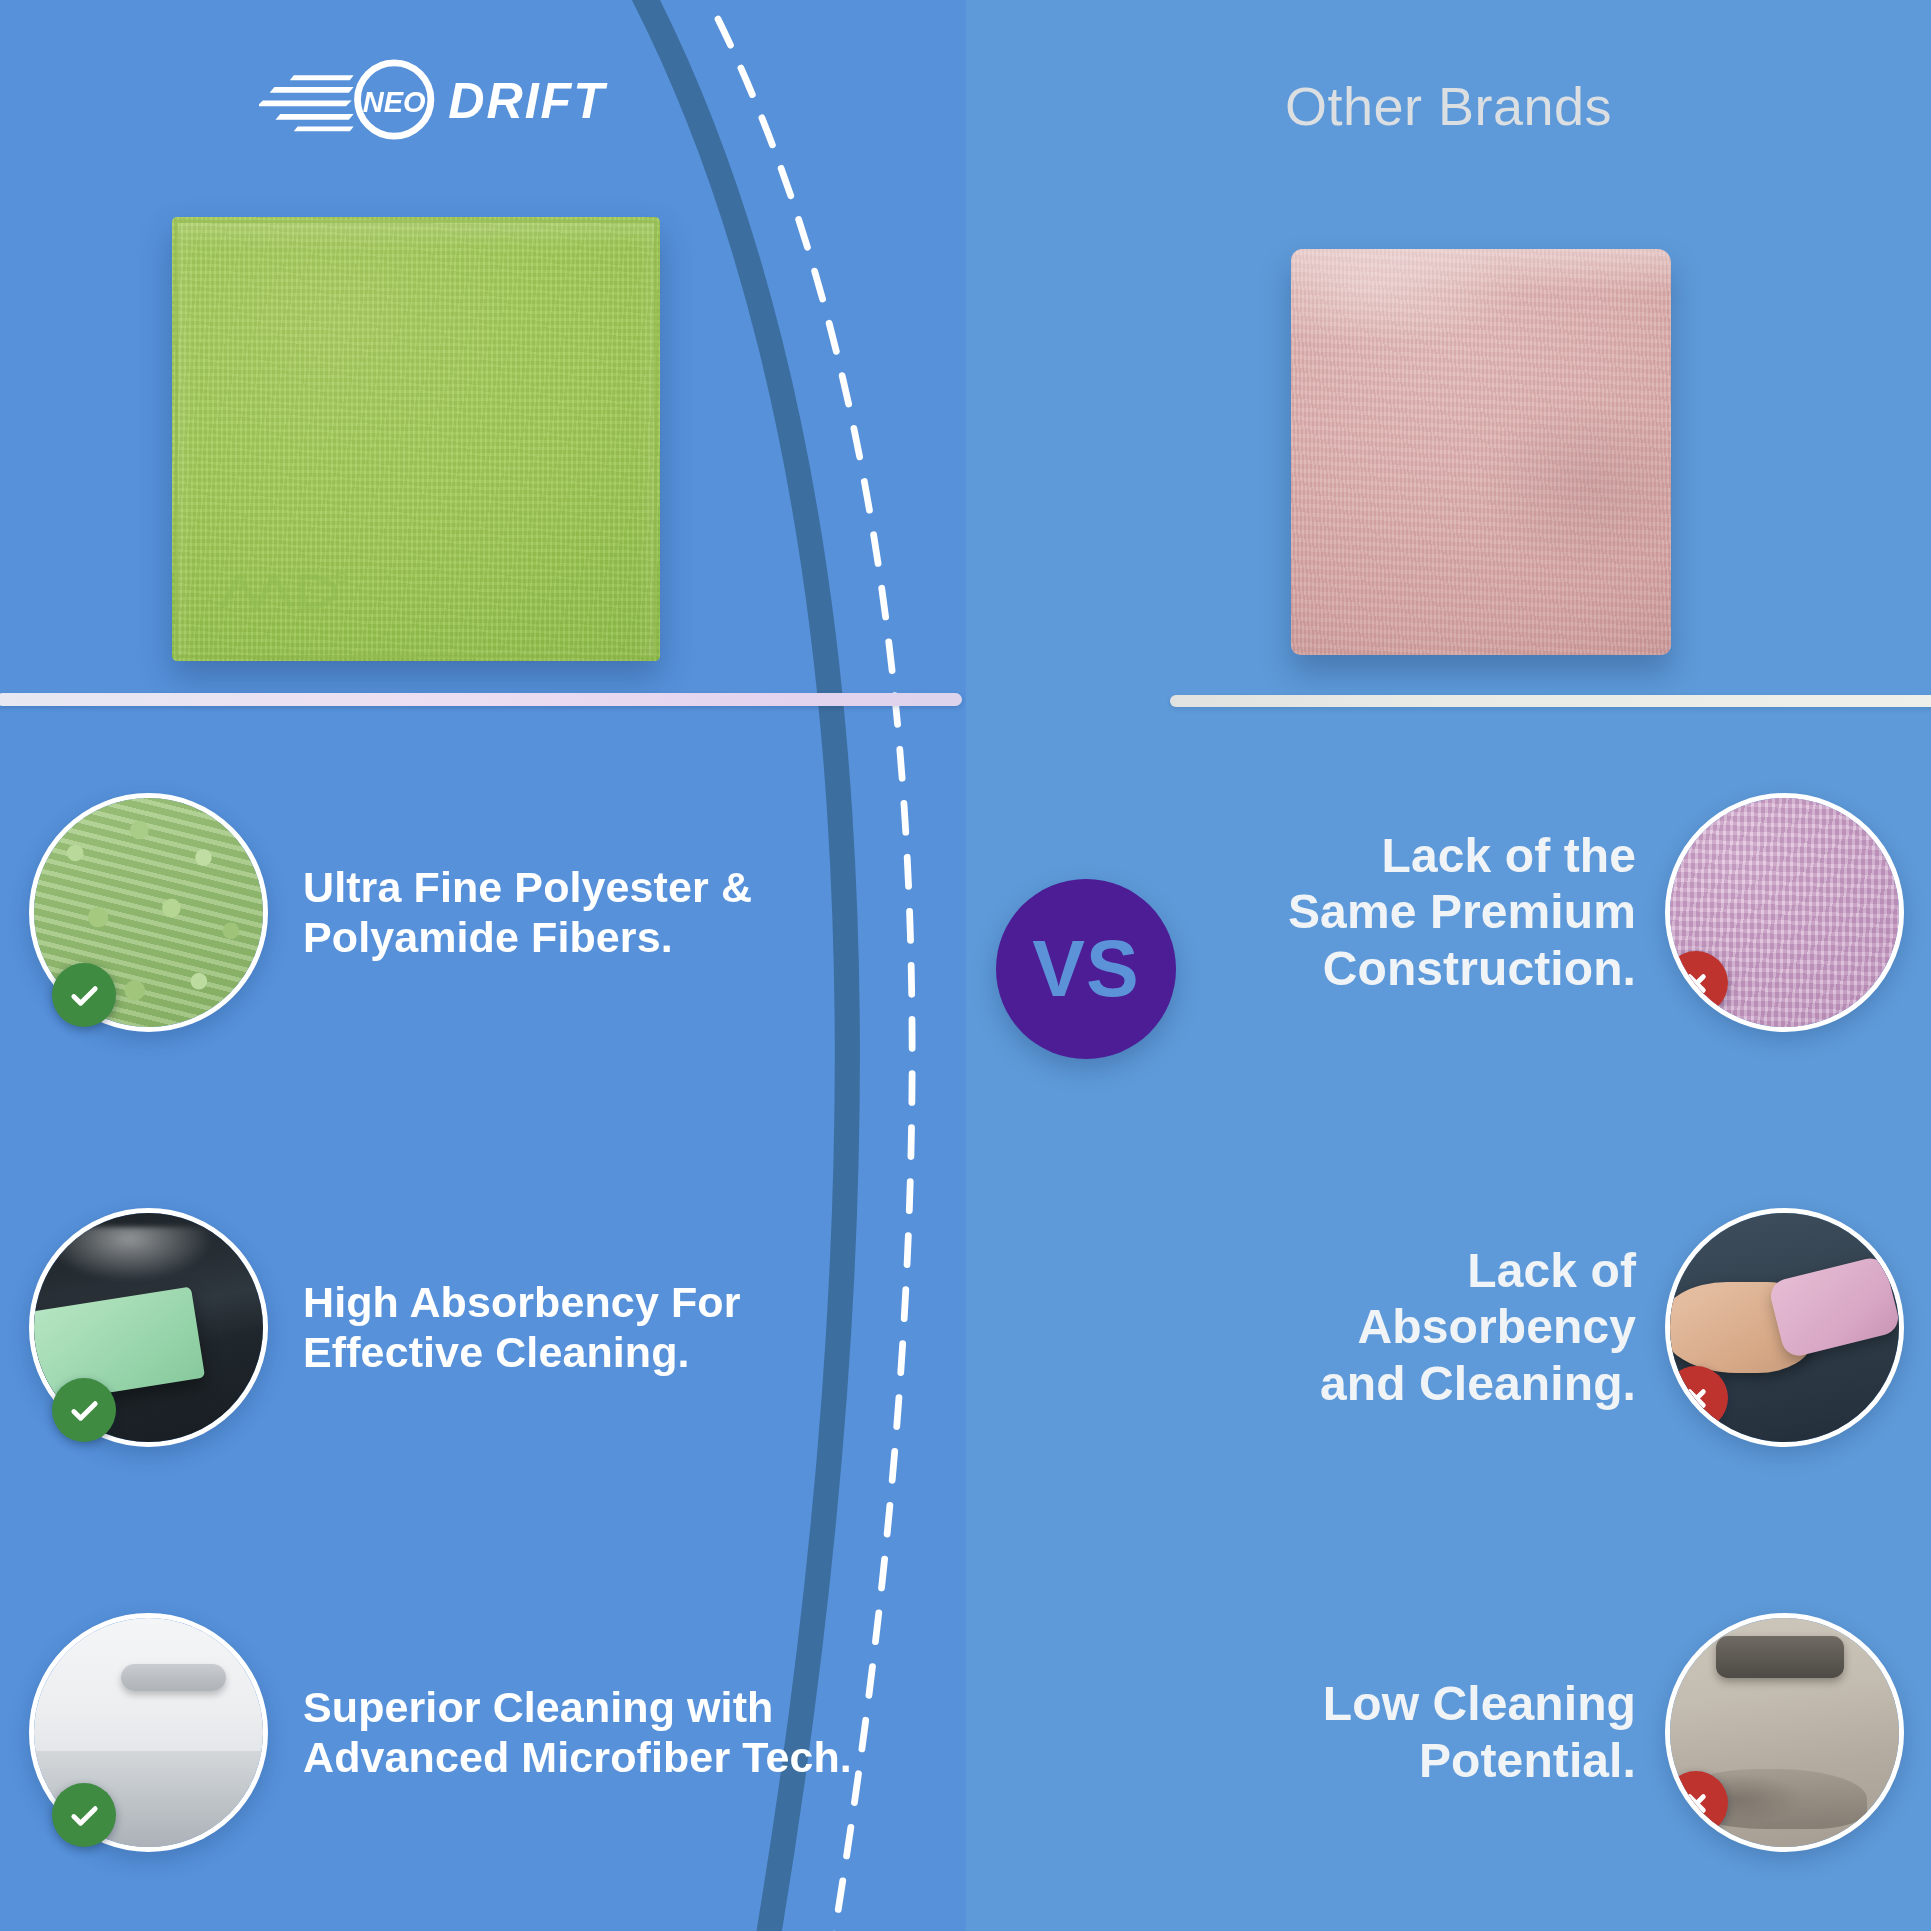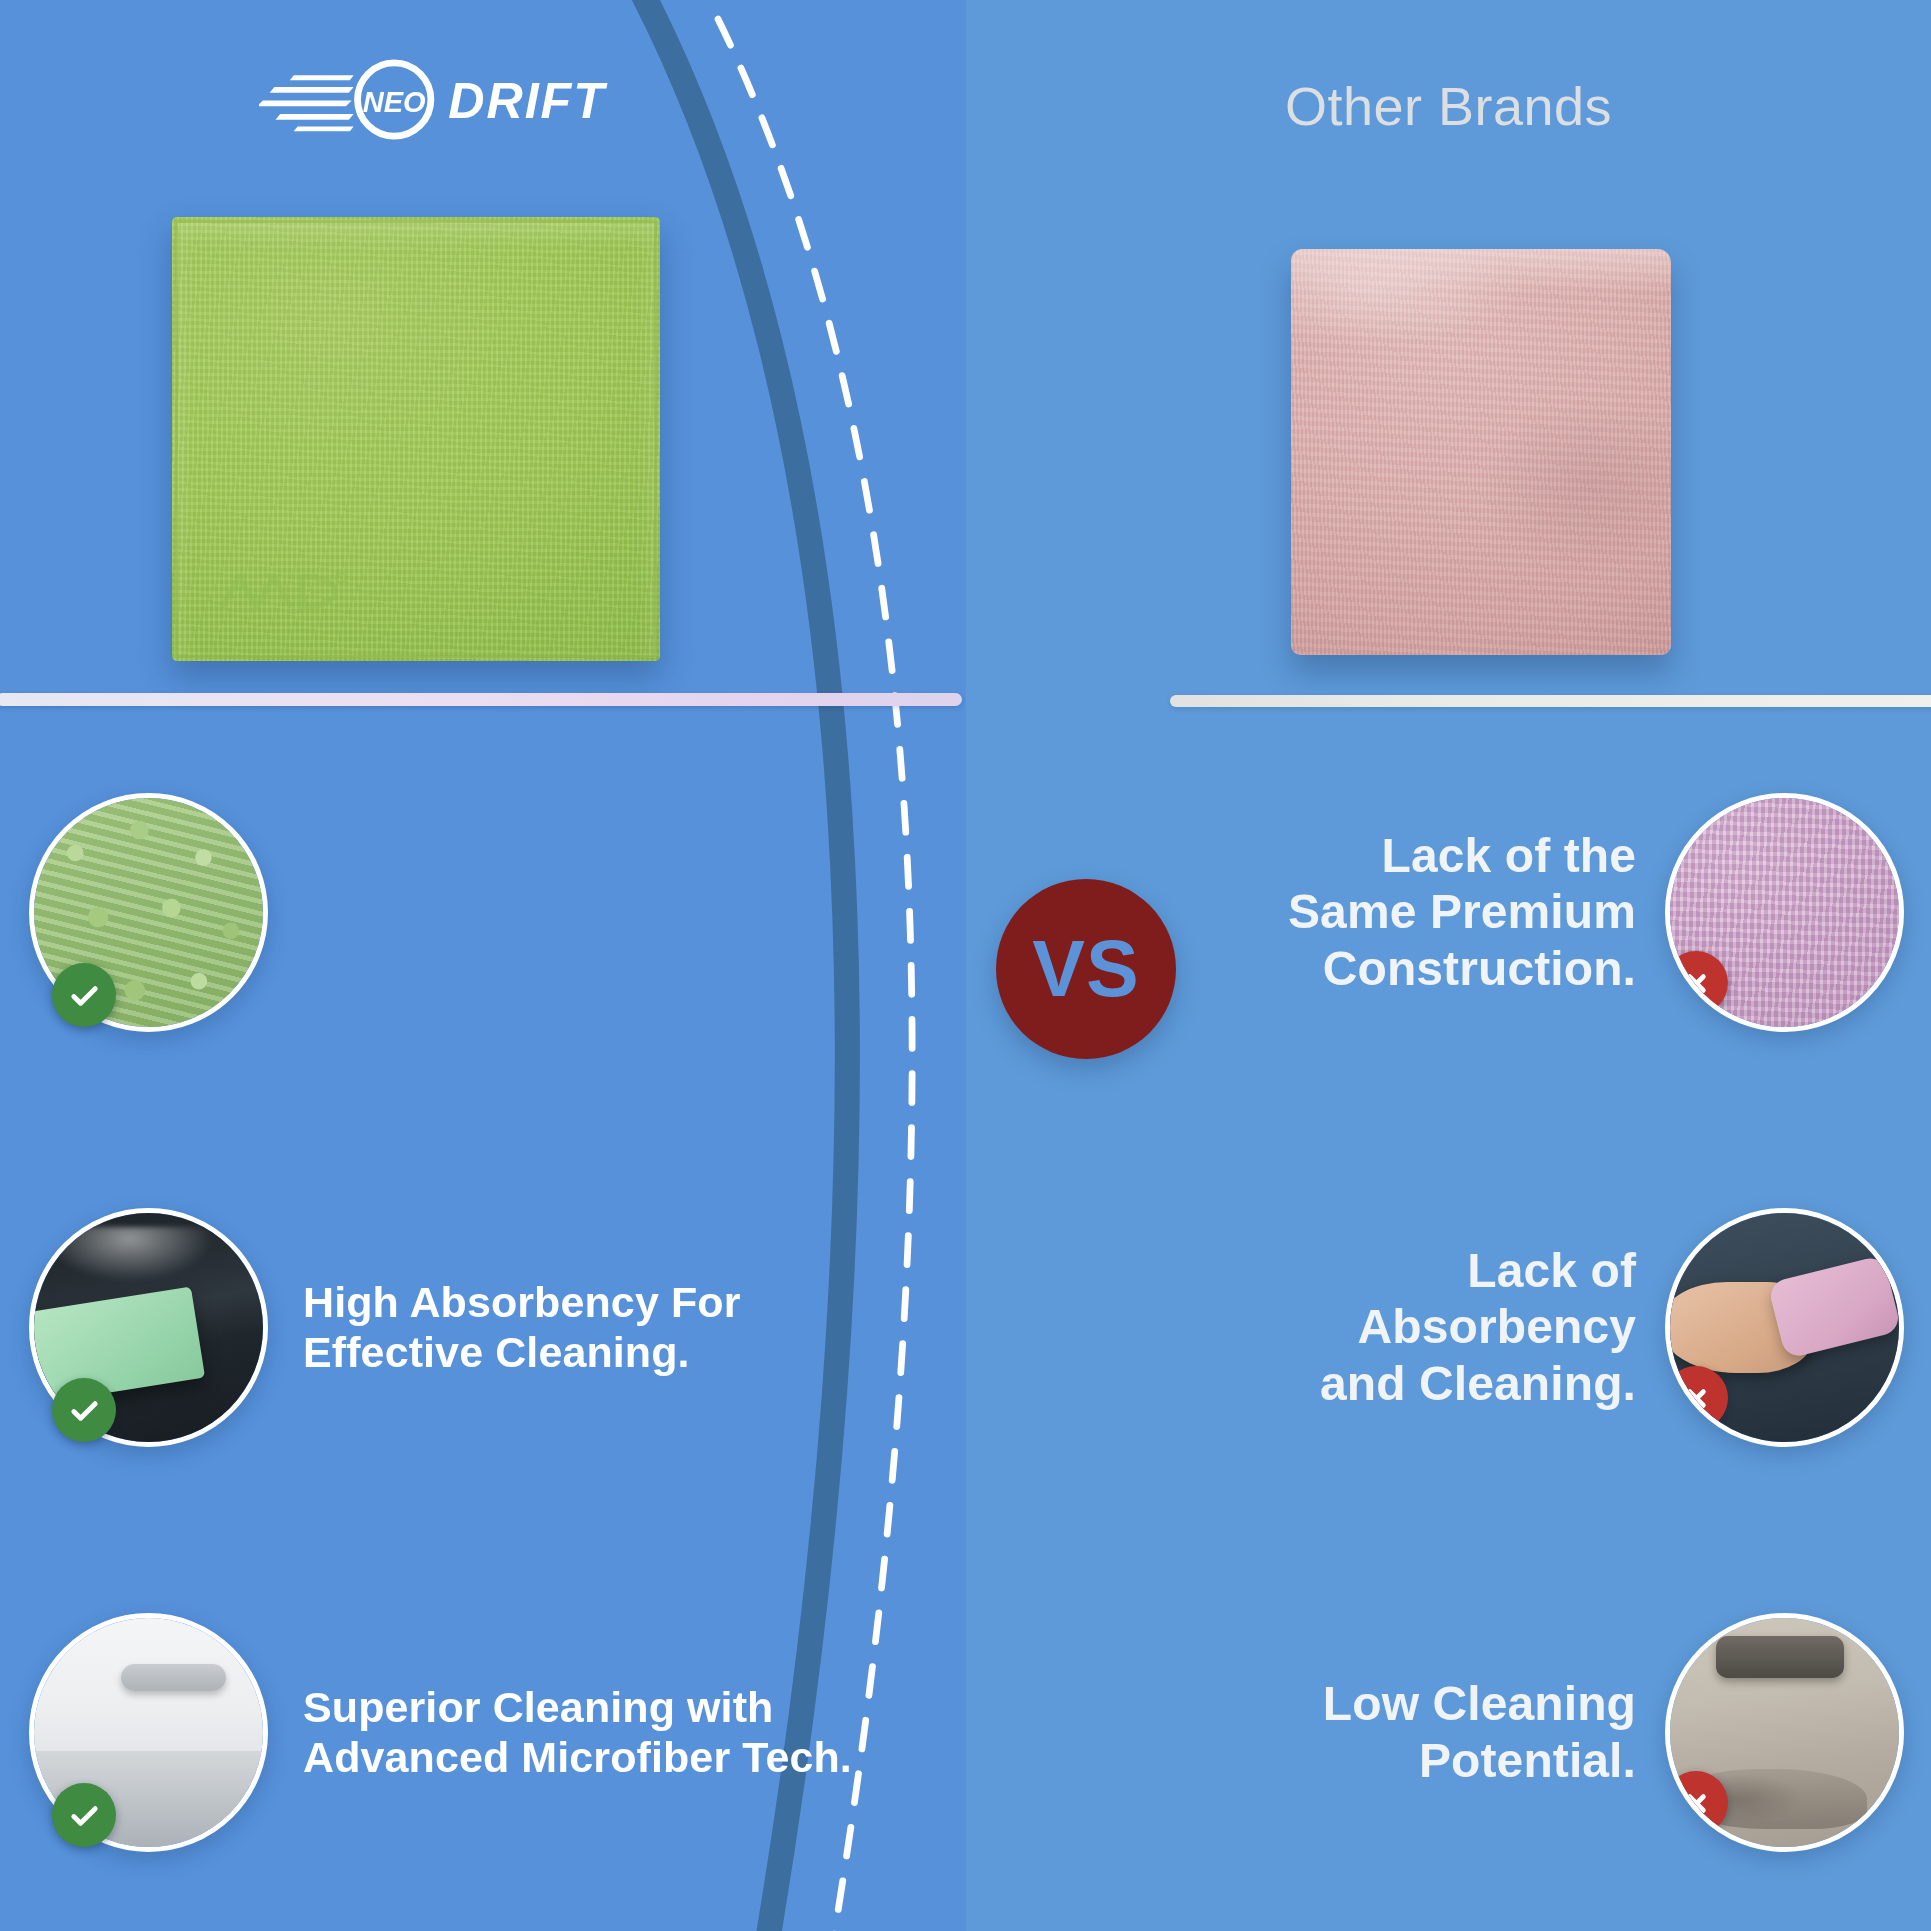--- a/index.html
+++ b/index.html
@@ -89,21 +89,21 @@
     position:absolute; left:1170px; top:695px; width:772px; height:11.6px;
     border-radius:6.8px;
     background:linear-gradient(90deg,#dfe2e0 0%,#e8eae6 30%,#eef0ec 100%);
     box-shadow:0 1.9px 4.8px rgba(20,45,85,.15);
   }
 
   
   .vs-badge{
     position:absolute; left:996px; top:879px;
     width:180px; height:180px; border-radius:50%;
-    background:#7f1d1d;
+    background:#4c1d95;
     display:flex; align-items:center; justify-content:center;
     box-shadow:0 9.7px 25px rgba(18,45,85,.26);
     z-index:6;
   }
   .vs-badge span{
     font-size:79px; font-weight:700; color:#5b92d8; letter-spacing:1px;
   }
 
   
   .row{ position:absolute; left:0; width:1931px; height:251px; }
@@ -294,20 +294,21 @@
 
     <div class="left-item">
       <div class="thumb">
         <div class="thumb-inner tex-green-fiber"></div>
       </div>
       <div class="badge badge-check">
         <svg viewBox="0 0 36 36">
             <path d="M7 19 L14 26 L29 11" fill="none" stroke="#ffffff" stroke-width="5" stroke-linecap="round" stroke-linejoin="round"></path>
           </svg>
       </div>
+      <div class="left-text">Ultra Fine Polyester &amp;<br>Polyamide Fibers.</div>
     </div>
 
     <div class="right-item">
       <div class="right-text">Lack of the<br>Same Premium<br>Construction.</div>
       <div class="thumb">
         <div class="thumb-inner tex-pink-fiber"></div>
         <div class="badge badge-x" style="left:-5.8px;bottom:11.6px;">
           <svg viewBox="0 0 36 36">
               <path d="M11 11 L25 25 M25 11 L11 25" fill="none" stroke="#ffffff" stroke-width="5" stroke-linecap="round"></path>
             </svg>

